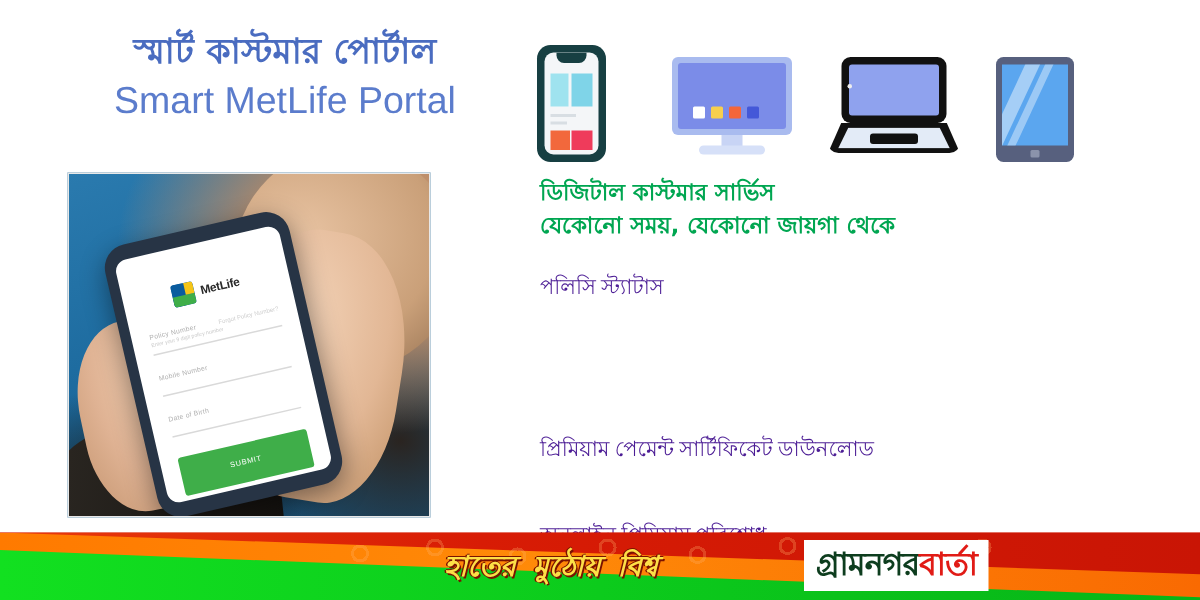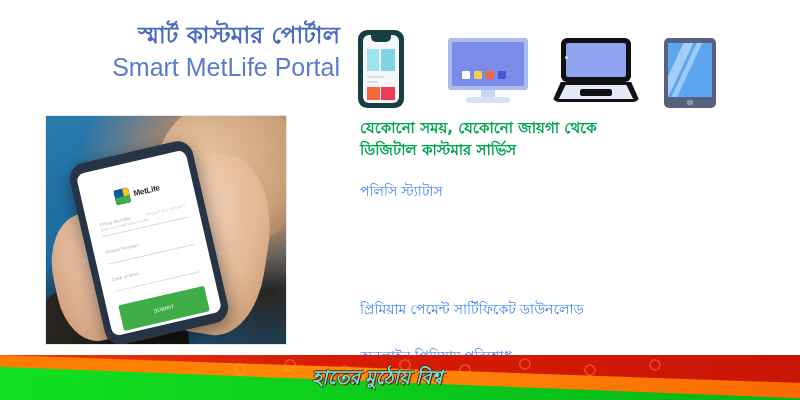--- a/index.html
+++ b/index.html
@@ -4,21 +4,21 @@
 <style>
   html,body{margin:0;padding:0;}
   body{
     width:800px;height:400px;overflow:hidden;
     background:#ffffff;
     font-family:"Liberation Sans","DejaVu Sans",sans-serif;
   }
   .page{position:relative;width:800px;height:400px;background:#fff;}
 
   
-  .title-block{position:absolute;left:40px;top:22px;width:300px;text-align:right;}
+  .title-block{position:absolute;left:40px;top:22px;width:300px;text-align:center;}
   .title-bn{
     font-family:"DejaVu Sans",sans-serif;
     font-size:23px;font-weight:bold;color:#4a6cc0;
     letter-spacing:.2px;line-height:1.15;white-space:nowrap;
   }
   .title-en{
     font-family:"Liberation Sans",sans-serif;
     font-size:25px;font-weight:400;color:#5b7ccc;
     line-height:1.25;margin-top:4px;white-space:nowrap;
   }
@@ -179,27 +179,27 @@
   }
 
   
   .list{position:absolute;left:360px;top:118px;width:430px;}
   .list .hl{
     font-family:"DejaVu Sans",sans-serif;
     font-size:15px;font-weight:bold;color:#00a651;
     line-height:1.45;white-space:nowrap;
   }
   .list .item{
-    font-family:Liberation Sans, sans-serif;
-    font-size:14px;color:#3b82f6;white-space:nowrap;
+    font-family:Liberation Serif, serif;
+    font-size:14px;color:#4c1d95;white-space:nowrap;
   }
   .i1{position:absolute;left:0;top:62px;}
   .i2{position:absolute;left:0;top:103px;}
   .i3{position:absolute;left:0;top:145px;}
-  .i4{position:absolute;left:0;top:180px;}
+  .i4{position:absolute;left:0;top:170px;}
   .i5{position:absolute;left:0;top:227px;}
 
   
   .banner{position:absolute;left:0;bottom:0;width:800px;height:45px;overflow:hidden;background:#d21f06;}
   .b-red{position:absolute;inset:0;background:linear-gradient(90deg,#e83a0a 0%,#d81c05 40%,#c91505 100%);}
   .b-orange{
     position:absolute;left:0;top:0;width:100%;height:100%;
     background:linear-gradient(90deg,#ff7a00 0%,#ff8a08 45%,#f96a02 100%);
     clip-path:polygon(0 0,0 100%,100% 100%,100% 62%);
   }
@@ -215,25 +215,24 @@
       radial-gradient(circle 9px at 90px 10px,transparent 4px,#ffb36b 4px,#ffb36b 6px,transparent 6px),
       radial-gradient(circle 9px at 145px 16px,transparent 4px,#ffb36b 4px,#ffb36b 6px,transparent 6px),
       radial-gradient(circle 9px at 205px 10px,transparent 4px,#ffb36b 4px,#ffb36b 6px,transparent 6px),
       radial-gradient(circle 9px at 265px 15px,transparent 4px,#ffb36b 4px,#ffb36b 6px,transparent 6px),
       radial-gradient(circle 9px at 325px 9px,transparent 4px,#ffb36b 4px,#ffb36b 6px,transparent 6px),
       radial-gradient(circle 9px at 390px 15px,transparent 4px,#ffb36b 4px,#ffb36b 6px,transparent 6px),
       radial-gradient(circle 9px at 455px 10px,transparent 4px,#ffb36b 4px,#ffb36b 6px,transparent 6px);
   }
   .b-tagline{
     position:absolute;left:296px;top:8px;
-    font-family:Liberation Sans, sans-serif;
+    font-family:Liberation Mono, monospace;
     font-size:19px;font-weight:bold;font-style:italic;
-    color:#5eead4;text-shadow:1px 1px 0 #7a1200,-1px 0 0 #7a1200,0 -1px 0 #7a1200;
+    color:#fde047;text-shadow:1px 1px 0 #7a1200,-1px 0 0 #7a1200,0 -1px 0 #7a1200;
     white-space:nowrap;
-    margin-left:16px;
   }
   .b-logo{
     position:absolute;left:536px;top:5px;height:34px;
     background:#ffffff;padding:2px 8px;box-sizing:border-box;
     display:flex;align-items:center;white-space:nowrap;
   }
   .b-logo .l1{
     font-family:"DejaVu Sans",sans-serif;
     font-size:21px;font-weight:bold;color:#0d3d1e;letter-spacing:-.5px;
   }
@@ -333,29 +332,33 @@
         <div class="fld">
           <span class="lbl">Date of Birth</span>
         </div>
 
         <div class="btn-green">SUBMIT</div>
       </div>
     </div>
   </div>
 
   <div class="list">
+    <div class="hl">ডিজিটাল কাস্টমার সার্ভিস</div>
     <div class="hl">যেকোনো সময়, যেকোনো জায়গা থেকে</div>
-    <div class="hl">ডিজিটাল কাস্টমার সার্ভিস</div>
 
     <div class="item i1">পলিসি স্ট্যাটাস</div>
     <div class="item i4">প্রিমিয়াম পেমেন্ট সার্টিফিকেট ডাউনলোড</div>
     <div class="item i5">অনলাইন প্রিমিয়াম পরিশোধ</div>
   </div>
 
   <div class="banner">
     <div class="b-red"></div>
     <div class="b-orange"></div>
     <div class="b-green"></div>
     <div class="b-swirl"></div>
     <div class="b-tagline">হাতের মুঠোয় বিশ্ব</div>
+    <div class="b-logo">
+      <span class="l1">গ্রামনগর</span>
+      <span class="l2">বার্তা</span>
+    </div>
   </div>
 
 </div>
 
 </body></html>

